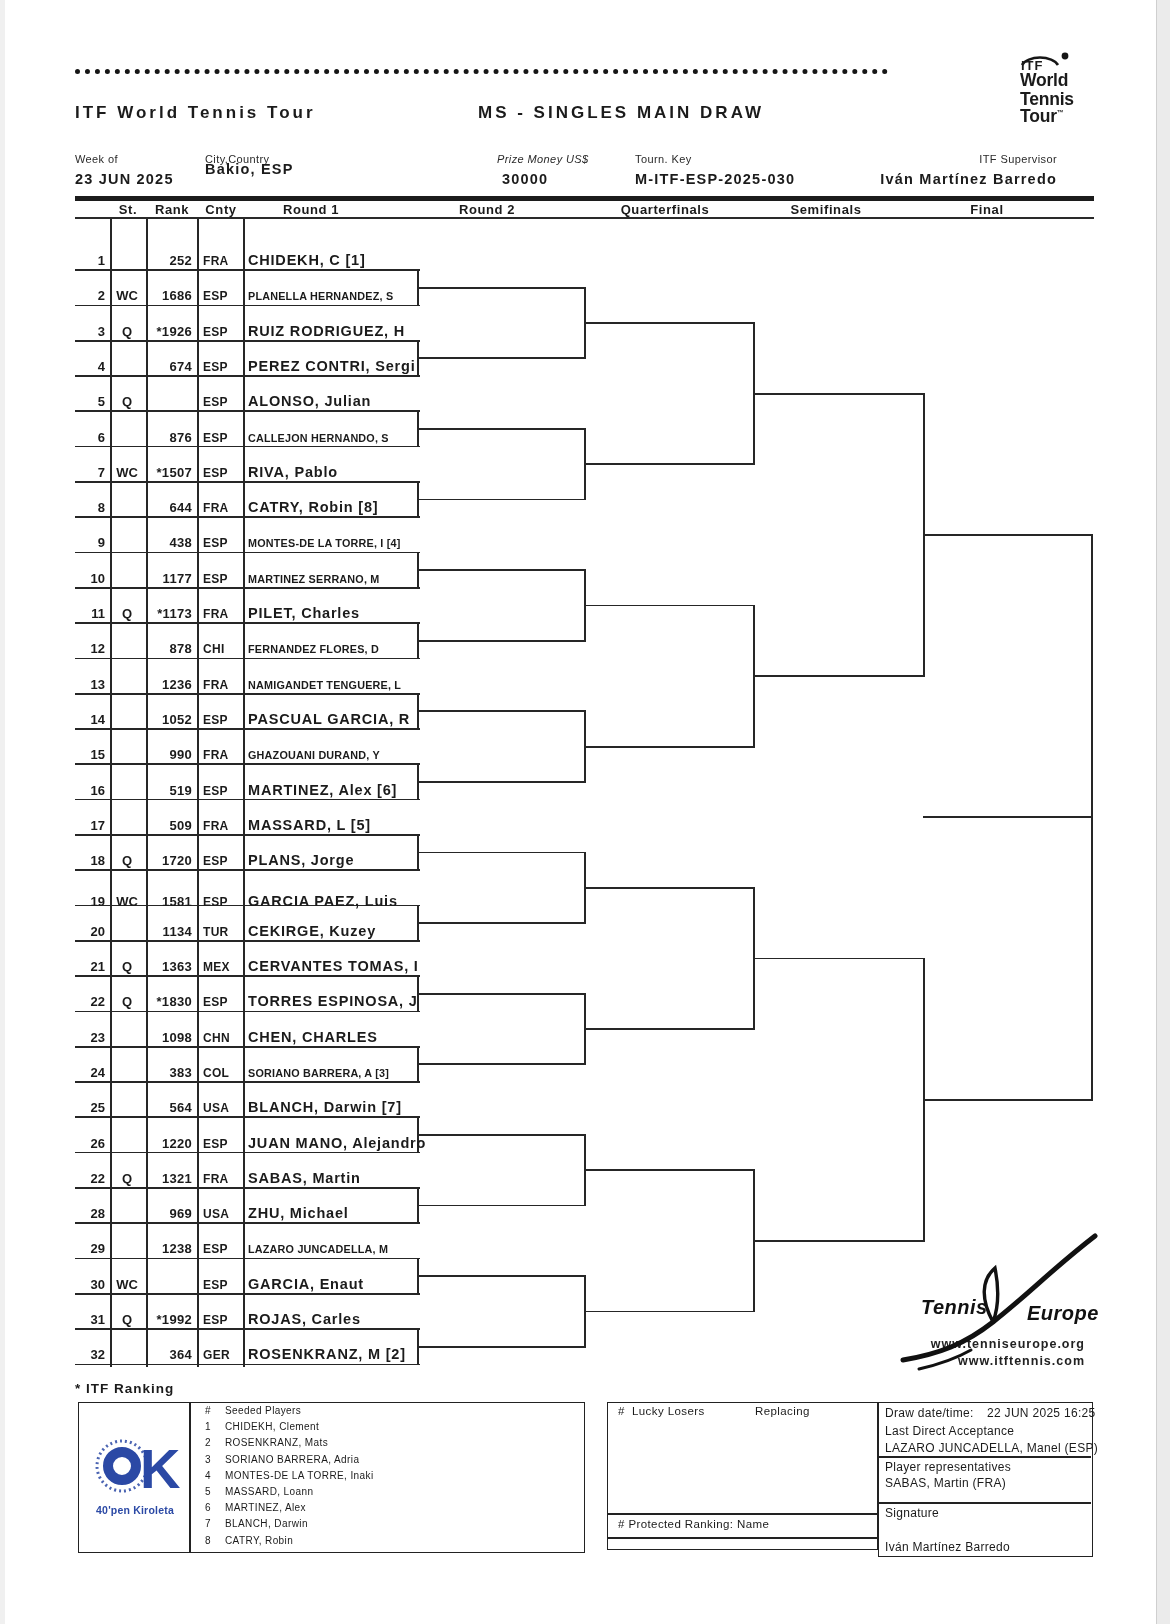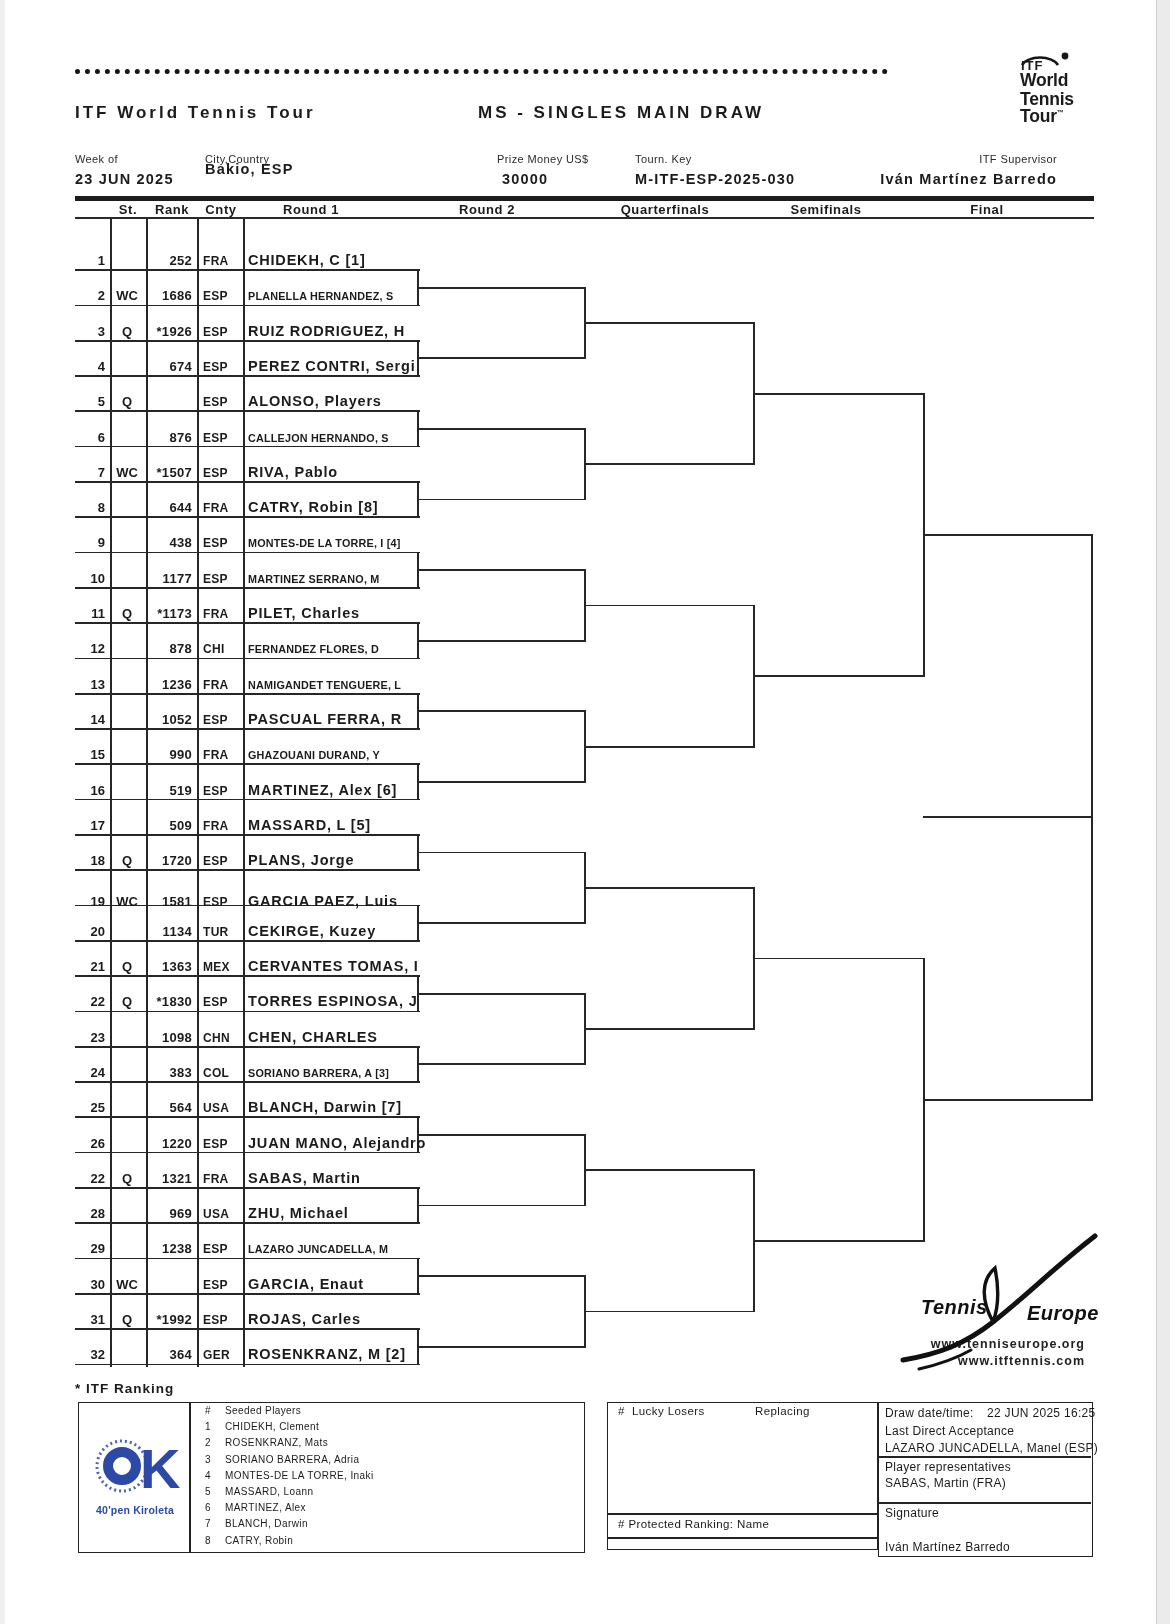--- a/index.html
+++ b/index.html
@@ -62,21 +62,21 @@
     <span class="w3"><span>Tour</span><sup>™</sup></span>
   </div>
 
   <div class="abs title" style="left:75px;top:103px;">ITF World Tennis Tour</div>
   <div class="abs title" style="left:621px;top:103px;transform:translateX(-50%);">MS - SINGLES MAIN DRAW</div>
 
   <div class="abs info-label" style="left:75px;top:153px;">Week of</div>
   <div class="abs info-value" style="left:75px;top:171px;">23 JUN 2025</div>
   <div class="abs info-label" style="left:205px;top:153px;">City,Country</div>
   <div class="abs info-value" style="left:205px;top:161px;">Bakio, ESP</div>
-  <div class="abs info-label" style="left:497px;top:153px;">Prize Money US$</div>
+  <div class="abs info-label" style="left:497px;top:153px;font-style:italic;">Prize Money US$</div>
   <div class="abs info-value" style="left:502px;top:171px;">30000</div>
   <div class="abs info-label" style="left:635px;top:153px;">Tourn. Key</div>
   <div class="abs info-value" style="left:635px;top:171px;">M-ITF-ESP-2025-030</div>
   <div class="abs info-label" style="right:113px;top:153px;">ITF Supervisor</div>
   <div class="abs info-value" style="right:113px;top:171px;">Iván Martínez Barredo</div>
 
   <div class="thick-line"></div>
   <span class="colhead" style="left:128px;">St.</span>
   <span class="colhead" style="left:172px;">Rank</span>
   <span class="colhead" style="left:221px;">Cnty</span>
@@ -212,21 +212,21 @@
         <span class="st"></span>
         <span class="rank">674</span>
         <span class="cnty">ESP</span>
         <span class="name">PEREZ CONTRI, Sergi</span>
       </div>
       <div class="prow" style="top: 389.2px;">
         <span class="no">5</span>
         <span class="st">Q</span>
         <span class="rank"></span>
         <span class="cnty">ESP</span>
-        <span class="name">ALONSO, Players</span>
+        <span class="name">ALONSO, Julian</span>
       </div>
       <div class="prow" style="top: 424.5px;">
         <span class="no">6</span>
         <span class="st"></span>
         <span class="rank">876</span>
         <span class="cnty">ESP</span>
         <span class="name small">CALLEJON HERNANDO, S</span>
       </div>
       <div class="prow" style="top: 459.8px;">
         <span class="no">7</span>
@@ -275,21 +275,21 @@
         <span class="st"></span>
         <span class="rank">1236</span>
         <span class="cnty">FRA</span>
         <span class="name small">NAMIGANDET TENGUERE, L</span>
       </div>
       <div class="prow" style="top: 706.9px;">
         <span class="no">14</span>
         <span class="st"></span>
         <span class="rank">1052</span>
         <span class="cnty">ESP</span>
-        <span class="name">PASCUAL FERRA, R</span>
+        <span class="name">PASCUAL GARCIA, R</span>
       </div>
       <div class="prow" style="top: 742.2px;">
         <span class="no">15</span>
         <span class="st"></span>
         <span class="rank">990</span>
         <span class="cnty">FRA</span>
         <span class="name small">GHAZOUANI DURAND, Y</span>
       </div>
       <div class="prow" style="top: 777.5px;">
         <span class="no">16</span>

